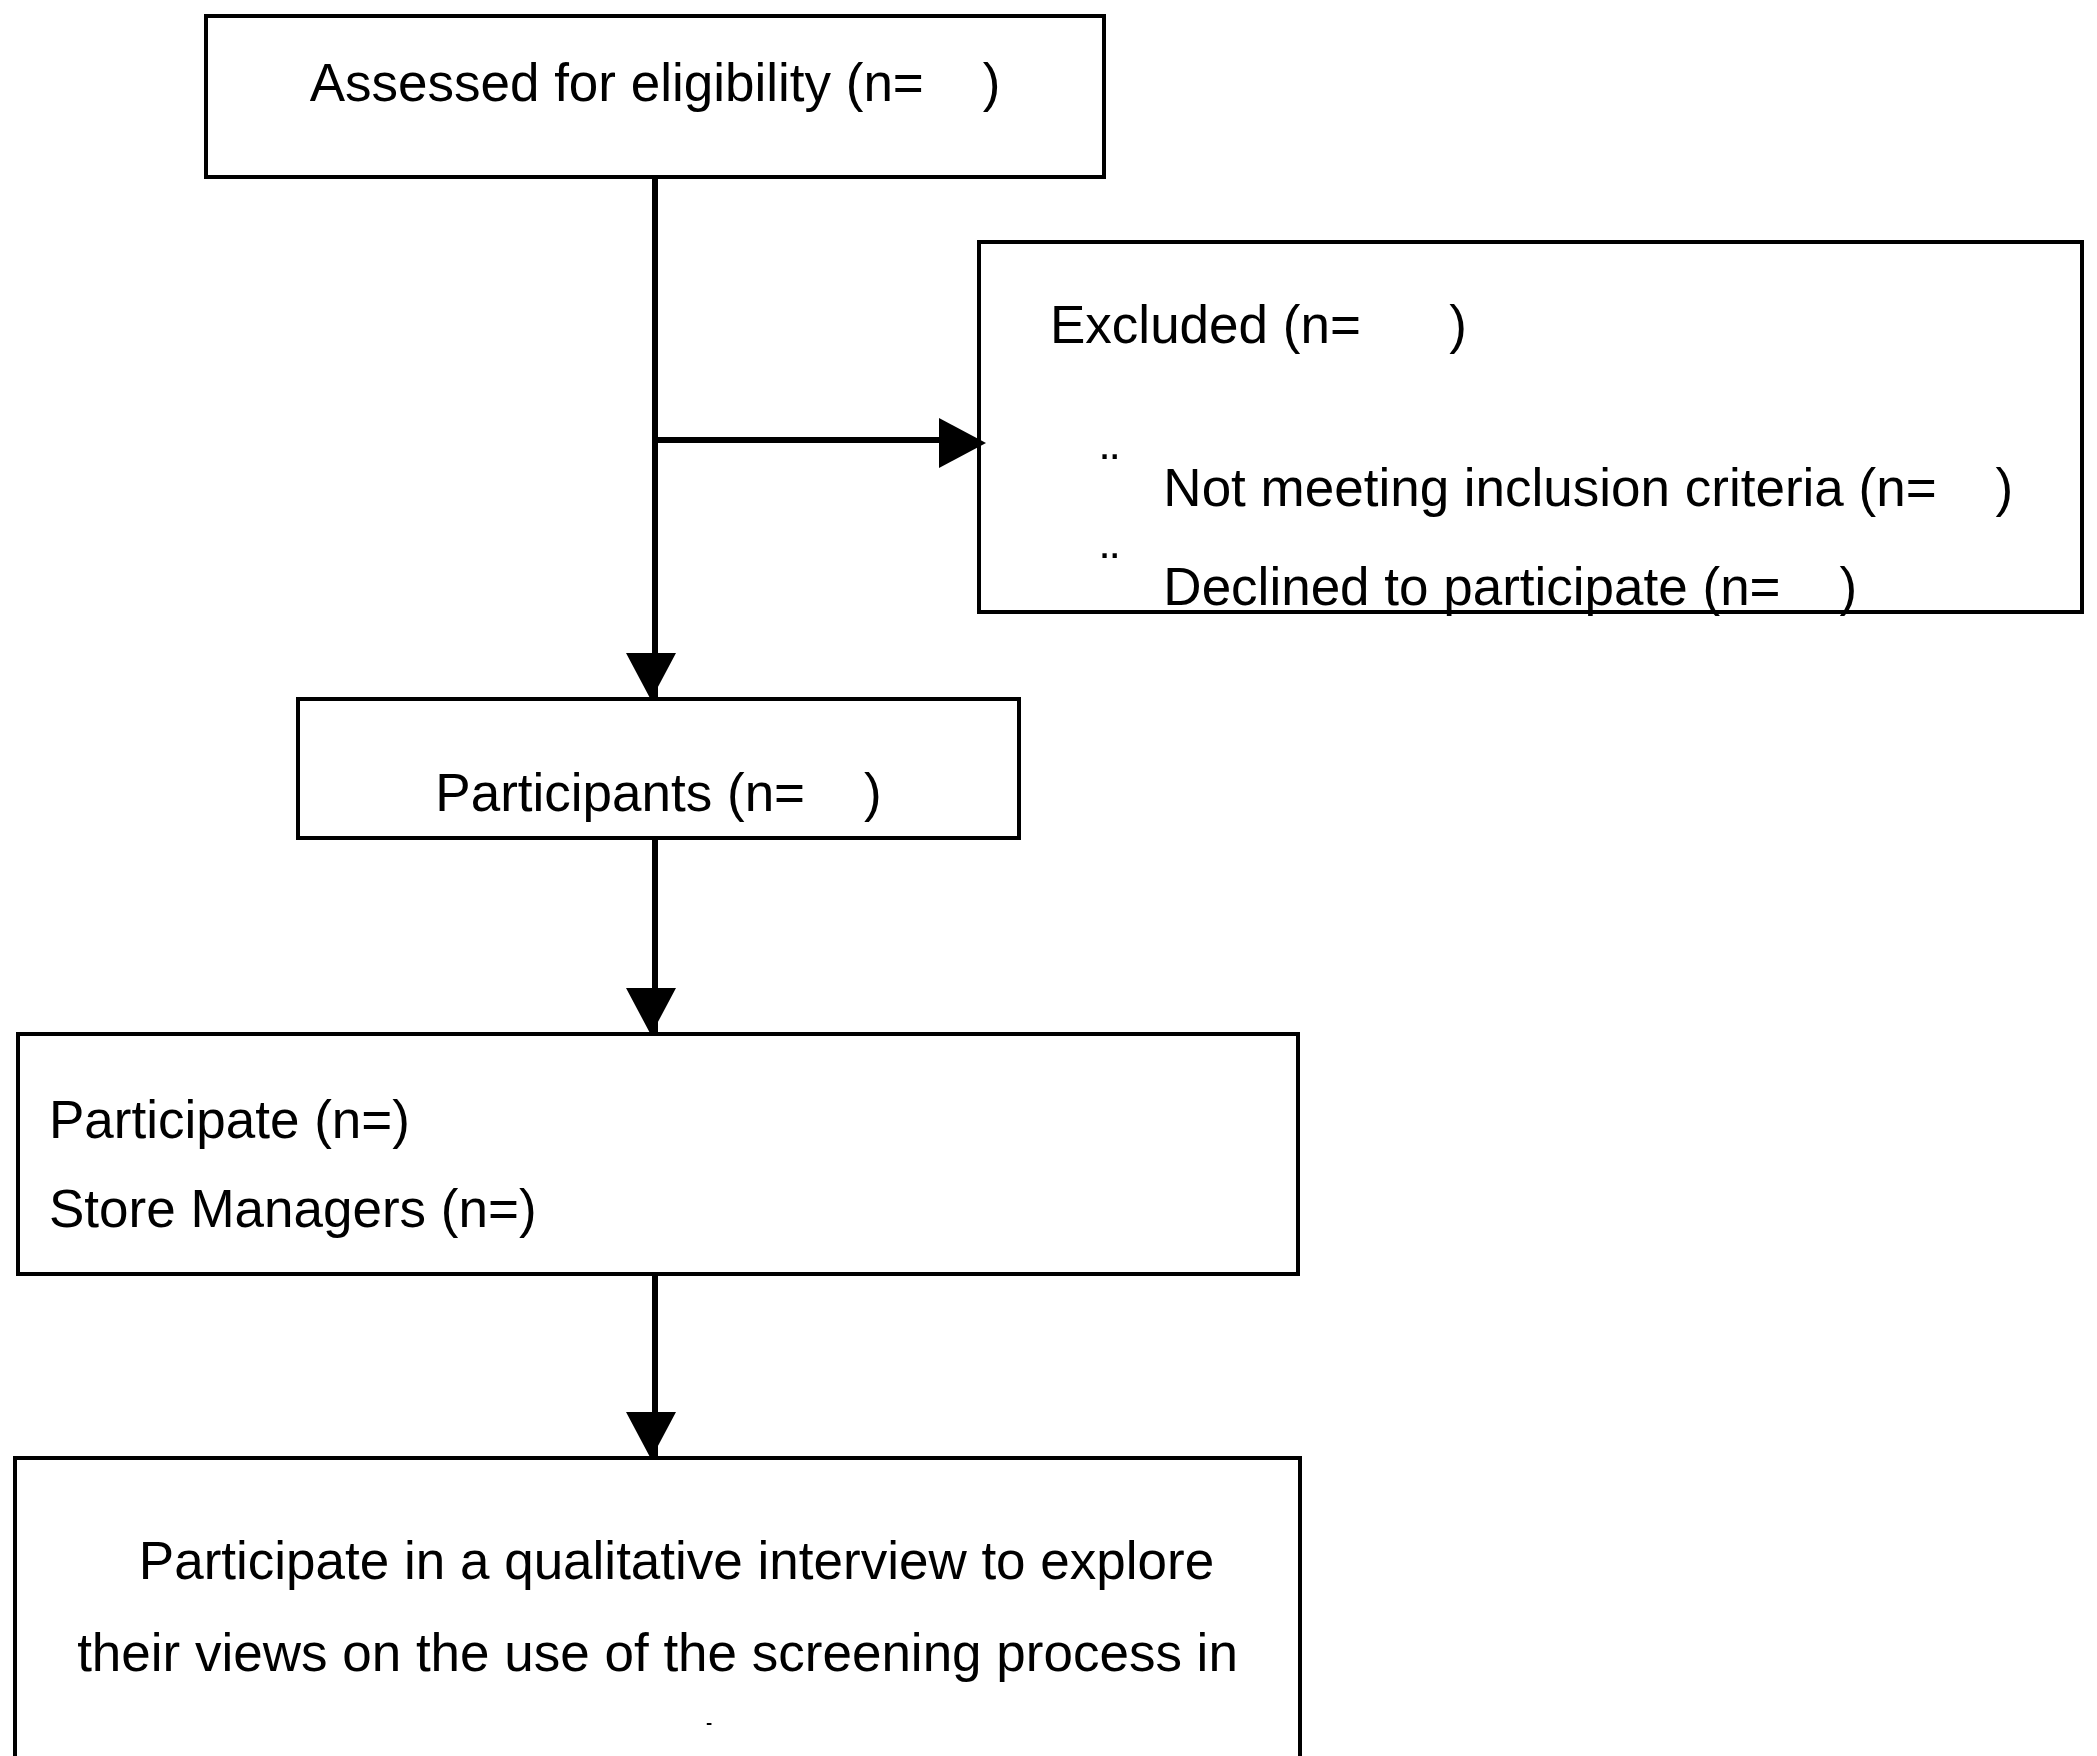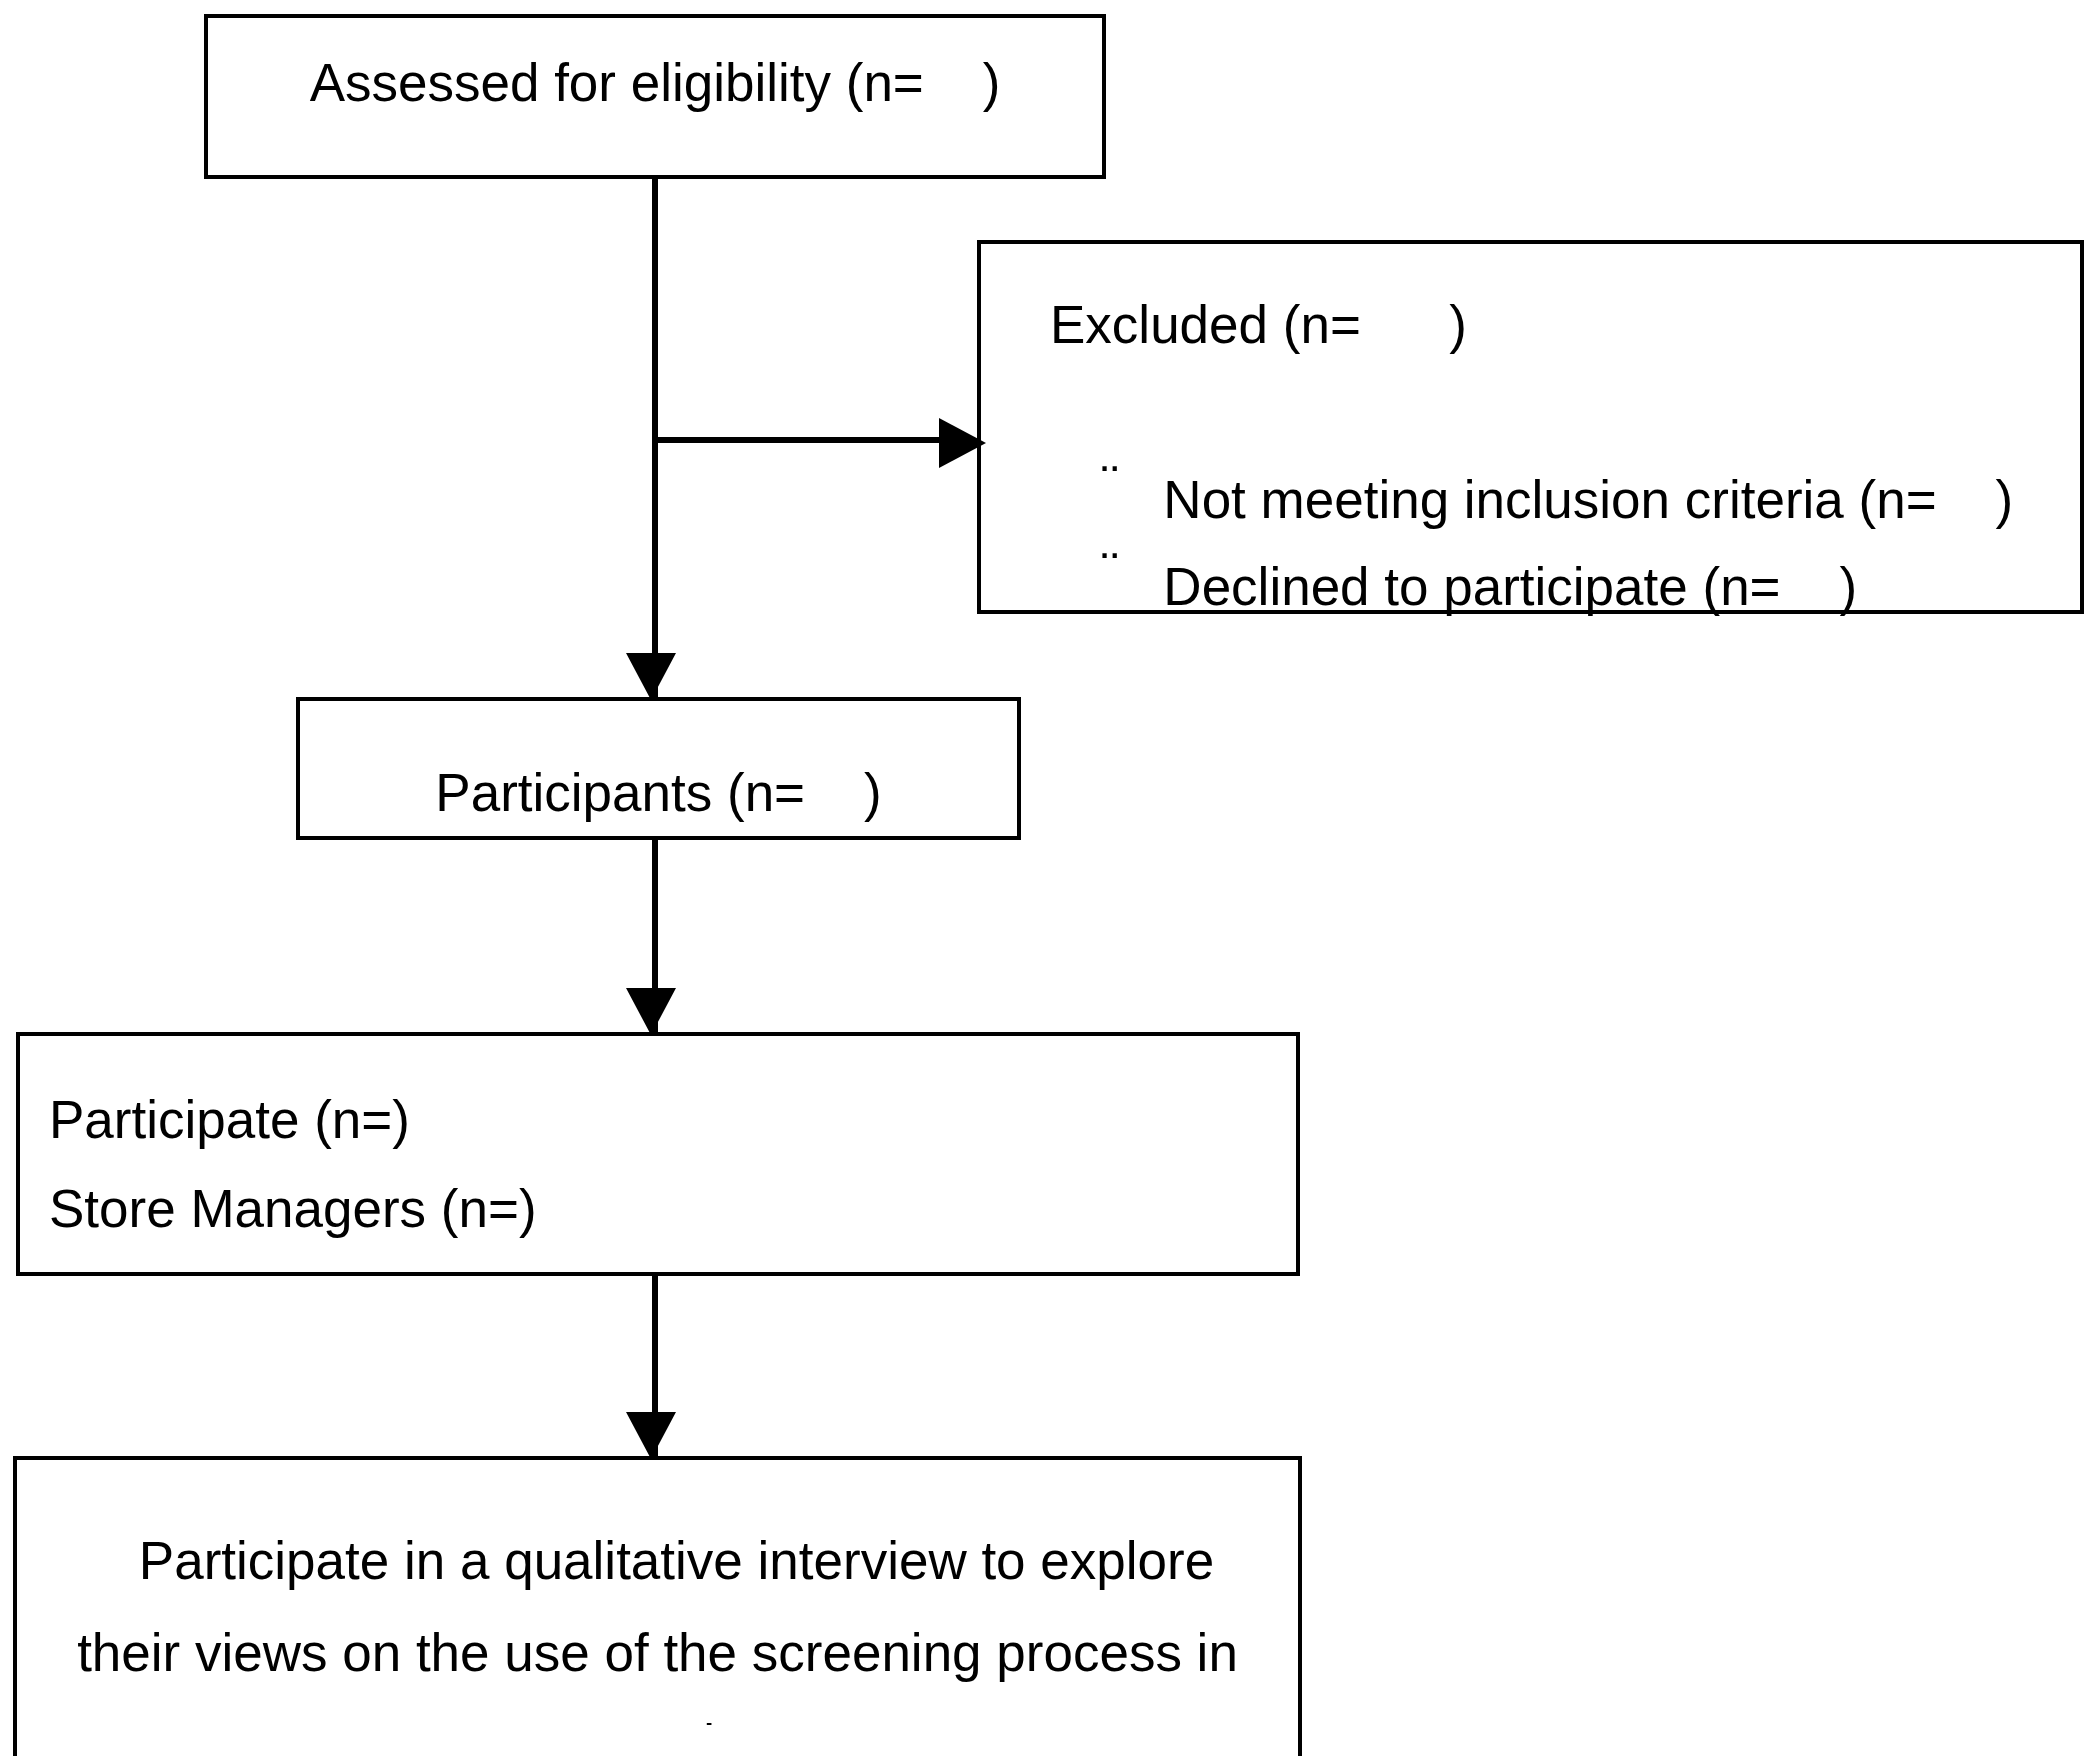--- a/index.html
+++ b/index.html
@@ -62,21 +62,21 @@
     font-size: 53px;
     white-space: pre;
     margin-left: 44px;
   }
   .excl-item {
     position: absolute;
     left: 32px;
     font-size: 53px;
     white-space: pre;
   }
-  #excl-item-0 { top: 164px; }
+  #excl-item-0 { top: 152px; }
   #excl-item-1 { top: 251px; }
   .excl-bullet {
     display: inline-block;
     width: 62px;
     font-size: 53px;
     vertical-align: top;
     line-height: 0.62;
   }
 
   

